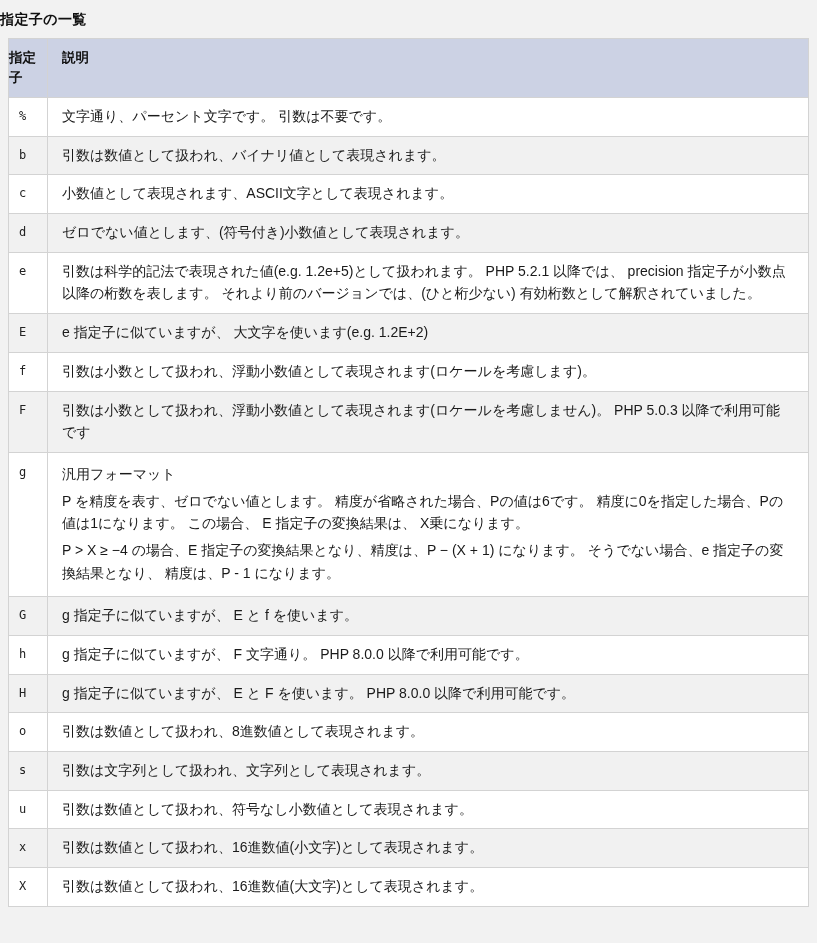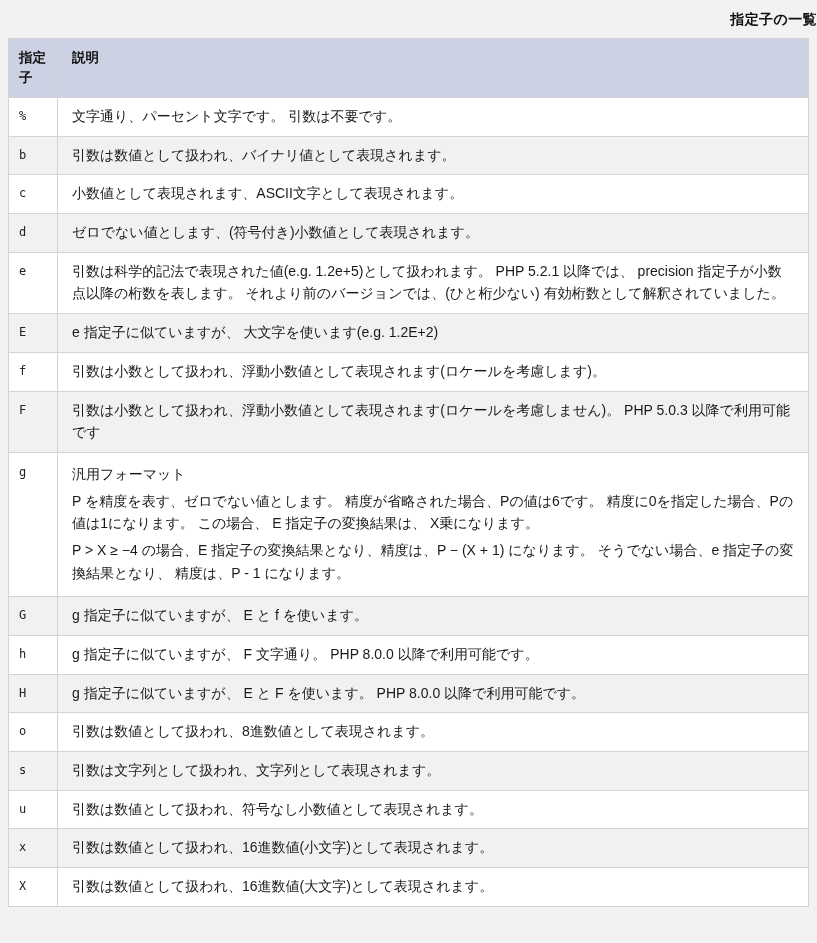--- a/index.html
+++ b/index.html
@@ -12,21 +12,21 @@
     font-family: "Liberation Sans", sans-serif;
     color: #1a1a1a;
     -webkit-font-smoothing: antialiased;
   }
   .page {
     width: 817px;
     box-sizing: border-box;
     padding: 0;
   }
   .table-caption {
-    text-align: right;
+    text-align: left;
     font-size: 14px;
     font-weight: bold;
     color: #111;
     padding: 11px 0 9px 0;
     letter-spacing: 0.4px;
   }
   table.spec-table {
     width: 801px;
     margin: 0 8px 8px 8px;
     border-collapse: collapse;
@@ -43,21 +43,21 @@
   thead th {
     background: #ccd2e4;
     font-weight: bold;
     font-size: 13.5px;
     color: #111;
     padding: 9px 10px 10px 10px;
     line-height: 1.45;
   }
   th.col-spec {
     width: 34px;
-    padding-left: 10px;
+    padding-left: 0;
     padding-right: 4px;
   }
   th.col-desc {
     width: auto;
     padding-left: 14px;
   }
   tbody td {
     font-size: 14px;
     line-height: 1.62;
     padding: 7px 10px 8px 10px;

